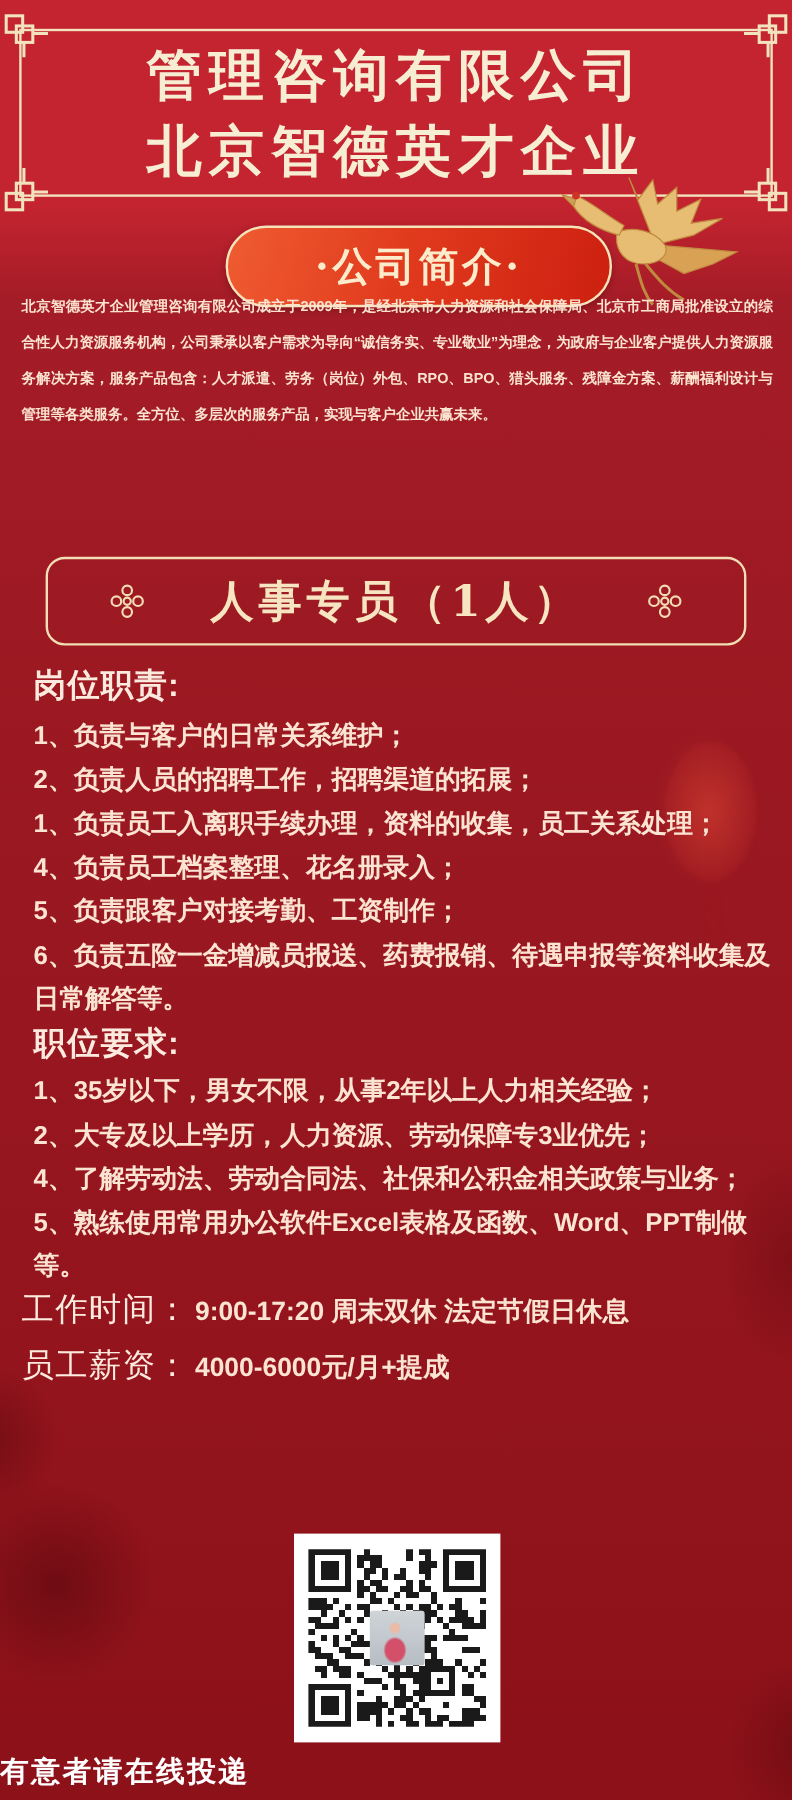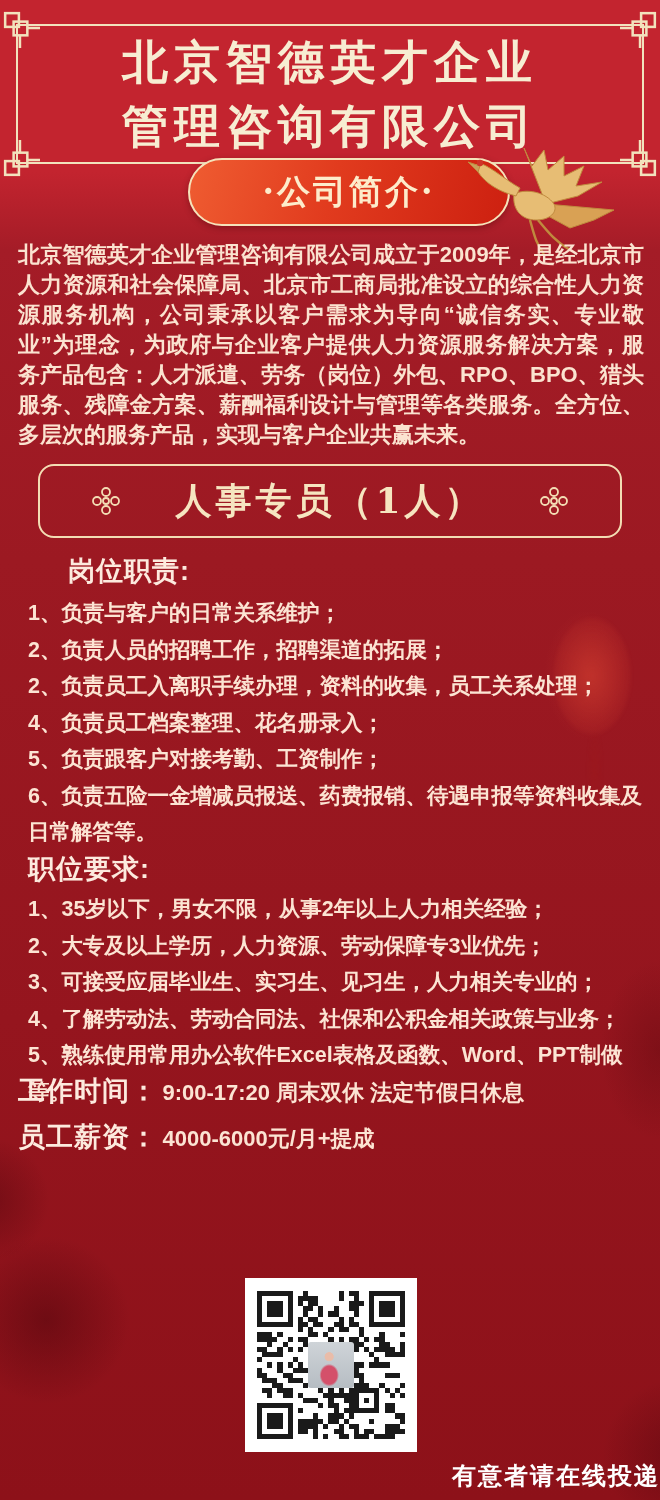--- a/index.html
+++ b/index.html
@@ -24,76 +24,76 @@
     font-size:46px;line-height:64px;color:#f7edd2;letter-spacing:6px;white-space:nowrap;
   }
   .corner{position:absolute;width:38px;height:38px;}
   .corner svg{display:block;width:38px;height:38px;}
   .corner.tl{left:-16px;top:-16px;}
   .corner.tr{right:-16px;top:-16px;transform:rotate(90deg);}
   .corner.br{right:-16px;bottom:-16px;transform:rotate(180deg);}
   .corner.bl{left:-16px;bottom:-16px;transform:rotate(270deg);}
   
   .badge{
-    position:absolute;left:188px;top:158px;width:318px;height:64px;
+    position:absolute;left:188px;top:188px;width:318px;height:64px;
     border:2px solid #f5e3ba;border-radius:34px;
     background:linear-gradient(105deg,#ef5c31 0%,#e13b1e 45%,#cd2010 100%);
     display:flex;align-items:center;justify-content:center;
     box-shadow:0 2px 6px rgba(60,0,5,.35);
   }
   .badge-text{
     font-family:"DejaVu Serif","Liberation Serif",serif;font-weight:bold;
     font-size:33px;color:#fdeccb;letter-spacing:3px;
   }
   .crane{position:absolute;left:428px;top:136px;width:205px;height:130px;pointer-events:none;}
   
   .intro{
     position:absolute;left:18px;right:16px;top:240px;
-    font-size:22px;line-height:30px;font-weight:600;color:#fbe3d0;
+    font-size:12px;line-height:30px;font-weight:600;color:#fbe3d0;
     text-align:justify;margin:0;
   }
   
   .plaque{
     position:absolute;left:38px;top:464px;width:580px;height:70px;
     border:2px solid #f3ddb4;border-radius:16px;
     display:flex;align-items:center;justify-content:center;gap:54px;
   }
   .plaque-title{
     font-family:"DejaVu Serif","Liberation Serif",serif;font-weight:bold;
     font-size:36px;color:#f6e5c0;letter-spacing:4px;white-space:nowrap;
   }
   .ornament svg{display:block;width:30px;height:30px;}
   
   .sec-heading{position:absolute;left:28px;margin:0;font-size:27px;line-height:32px;font-weight:700;color:#fdeade;letter-spacing:1px;}
-  .h-resp{top:555px;margin-left:40px;}
+  .h-resp{top:555px;}
   .h-req{top:853px;}
   .job-list{position:absolute;left:28px;right:0;margin:0;padding:0;list-style:none;}
   .job-list li{font-size:21.5px;line-height:36.5px;font-weight:600;color:#fce4d3;}
   .l-resp{top:595px;}
   .l-req{top:891px;}
   
   .details{position:absolute;left:18px;right:16px;top:1072px;}
   .detail-row{margin:0 0 4px 0;line-height:38px;}
-  .detail-label{font-size:27px;font-weight:700;color:#fdeade;letter-spacing:1px;}
+  .detail-label{font-size:27px;font-weight:400;color:#fdeade;letter-spacing:1px;}
   .detail-value{font-size:22px;font-weight:600;color:#fce4d3;}
   
   .qr-box{
     position:absolute;left:245px;top:1278px;width:172px;height:174px;
     background:#ffffff;display:flex;align-items:center;justify-content:center;
   }
   .qr-box svg{width:148px;height:148px;shape-rendering:crispEdges;}
   .qr-photo{
     position:absolute;left:63px;top:64px;width:46px;height:46px;border-radius:3px;
     background:
       radial-gradient(circle 7px at 46% 32%, #e9bca9 0 60%, transparent 70%),
       radial-gradient(ellipse 13px 15px at 46% 72%, #d4506a 0 60%, transparent 75%),
       linear-gradient(180deg,#cfd4d8 0%,#b6bdc3 100%);
   }
   .cta{
-    position:absolute;left:0;right:0;top:1460px;text-align:right;margin:0;
+    position:absolute;left:0;right:0;top:1460px;text-align:left;margin:0;
     font-size:24px;font-weight:700;color:#ffffff;letter-spacing:2px;
   }
   
   .lantern{
     position:absolute;left:535px;top:600px;width:115px;height:200px;pointer-events:none;
     background:
       radial-gradient(ellipse 52px 78px at 50% 38%, rgba(225,70,50,.38), rgba(225,70,50,.10) 70%, transparent 78%),
       radial-gradient(ellipse 10px 60px at 52% 85%, rgba(160,25,25,.35), transparent 80%);
     filter:blur(1px);
   }
@@ -133,22 +133,22 @@
       </span>
     <span class="corner bl">
         <svg viewBox="0 0 36 36">
           <g fill="none" stroke="#f2e2bd" stroke-width="2.4">
             <rect x="3" y="3" width="13" height="13"></rect>
             <rect x="11" y="11" width="13" height="13"></rect>
             <path d="M24 17 H36 M17 24 V36"></path>
           </g>
         </svg>
       </span>
+    <div class="title-line">管理咨询有限公司</div>
     <div class="title-line">北京智德英才企业</div>
-    <div class="title-line">管理咨询有限公司</div>
   </div>
 
   <div class="badge">
     <span class="badge-text">·公司简介·</span>
   </div>
 
   <svg class="crane" viewBox="0 0 205 130">
     <g fill="#dca75c" stroke="#c08a3e" stroke-width="1">
       <path d="M96 12 L104 30 L116 14 L120 34 L136 20 L136 40 L156 30 L148 50 L174 46 L150 60 L118 68 Z" fill="#e7bd74"></path>
       <path d="M118 68 L186 74 L166 84 L142 92 L120 80 Z" fill="#d9a154"></path>
@@ -188,31 +188,30 @@
         </svg>
       </span>
   </div>
 
   <div class="lantern"></div>
 
   <h2 class="sec-heading h-resp">岗位职责:</h2>
   <ul class="job-list l-resp">
     <li>1、负责与客户的日常关系维护；</li>
     <li>2、负责人员的招聘工作，招聘渠道的拓展；</li>
-    <li>2、负责员工入离职手续办理，资料的收集，员工关系处理；</li>
+    <li>1、负责员工入离职手续办理，资料的收集，员工关系处理；</li>
     <li>4、负责员工档案整理、花名册录入；</li>
     <li>5、负责跟客户对接考勤、工资制作；</li>
     <li>6、负责五险一金增减员报送、药费报销、待遇申报等资料收集及日常解答等。</li>
   </ul>
 
   <h2 class="sec-heading h-req">职位要求:</h2>
   <ul class="job-list l-req">
     <li>1、35岁以下，男女不限，从事2年以上人力相关经验；</li>
     <li>2、大专及以上学历，人力资源、劳动保障专3业优先；</li>
-    <li>3、可接受应届毕业生、实习生、见习生，人力相关专业的；</li>
     <li>4、了解劳动法、劳动合同法、社保和公积金相关政策与业务；</li>
     <li>5、熟练使用常用办公软件Excel表格及函数、Word、PPT制做等。</li>
   </ul>
 
   <div class="details">
     <p class="detail-row">
       <span class="detail-label">工作时间：</span>
       <span class="detail-value">9:00-17:20 周末双休 法定节假日休息</span>
     </p>
     <p class="detail-row">

